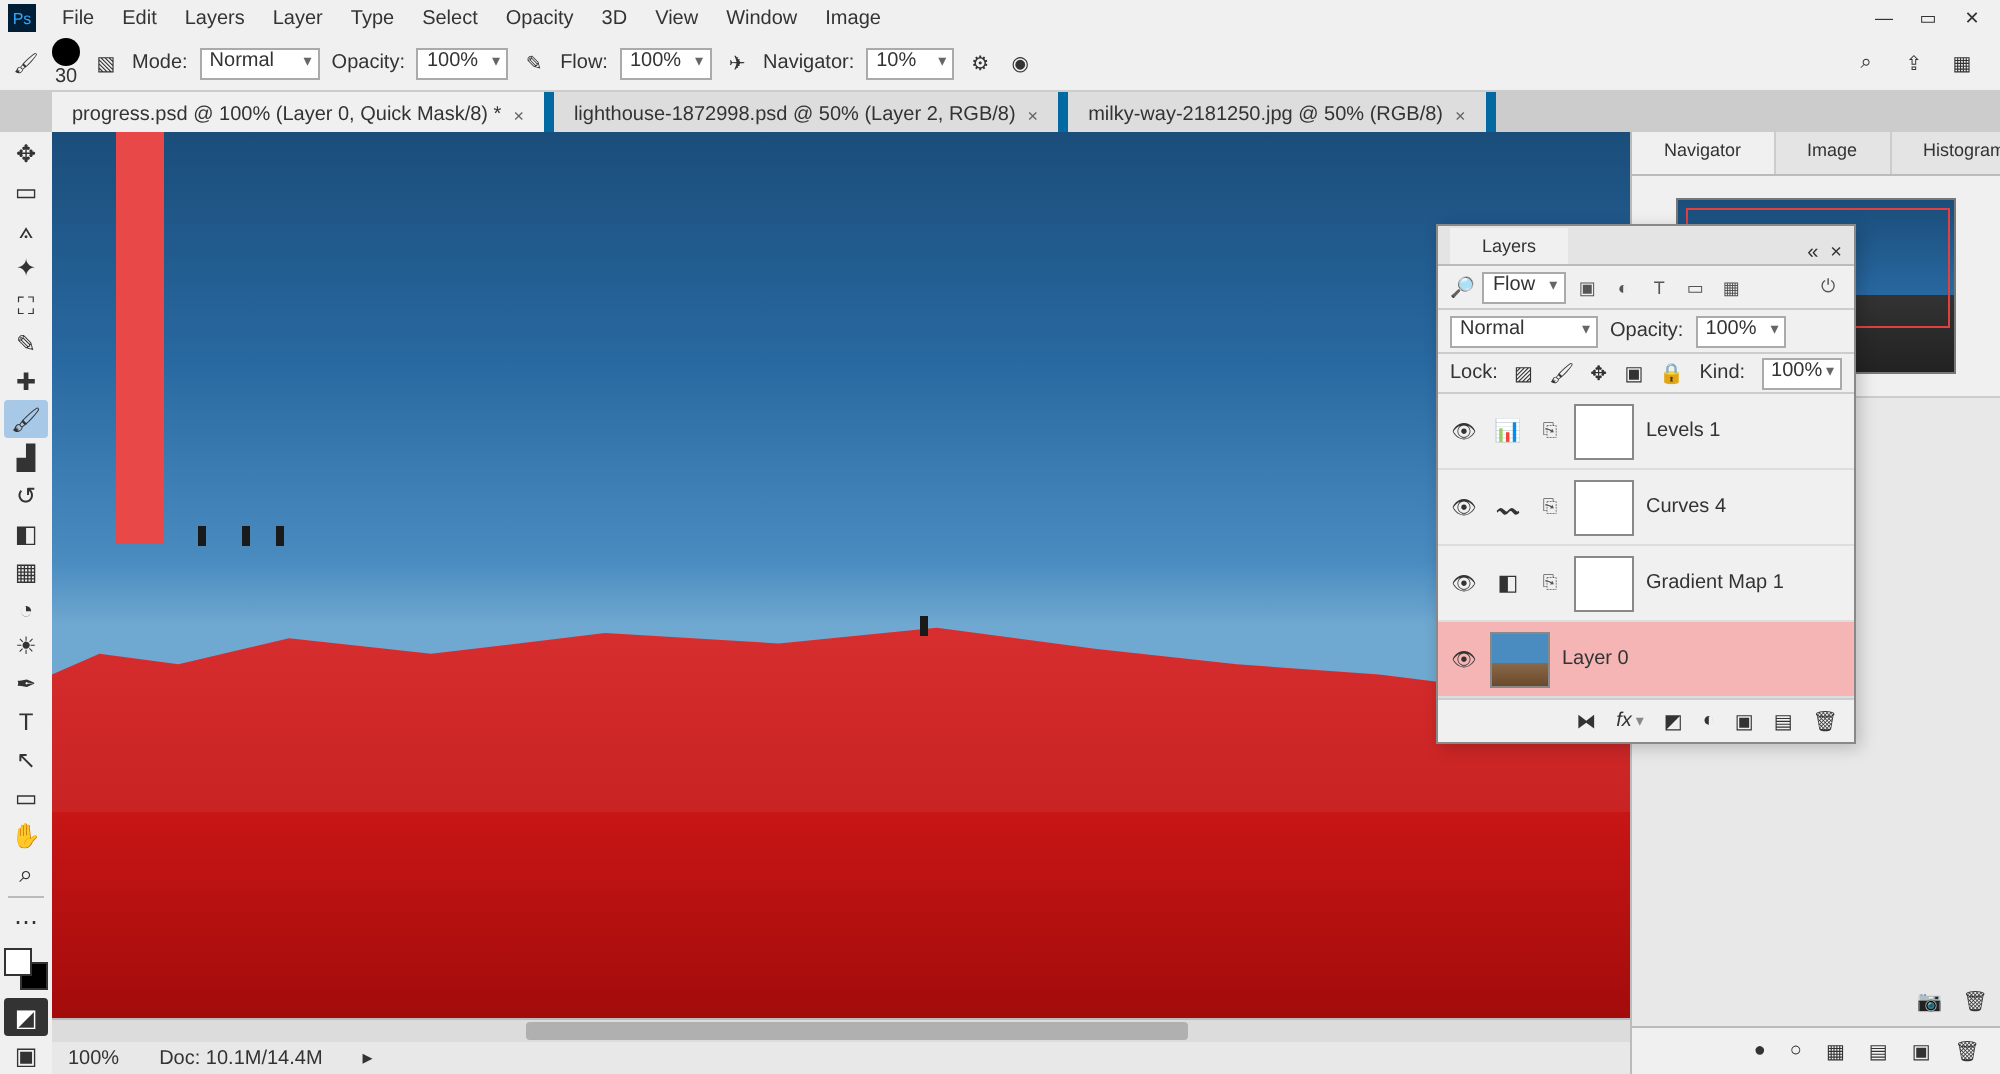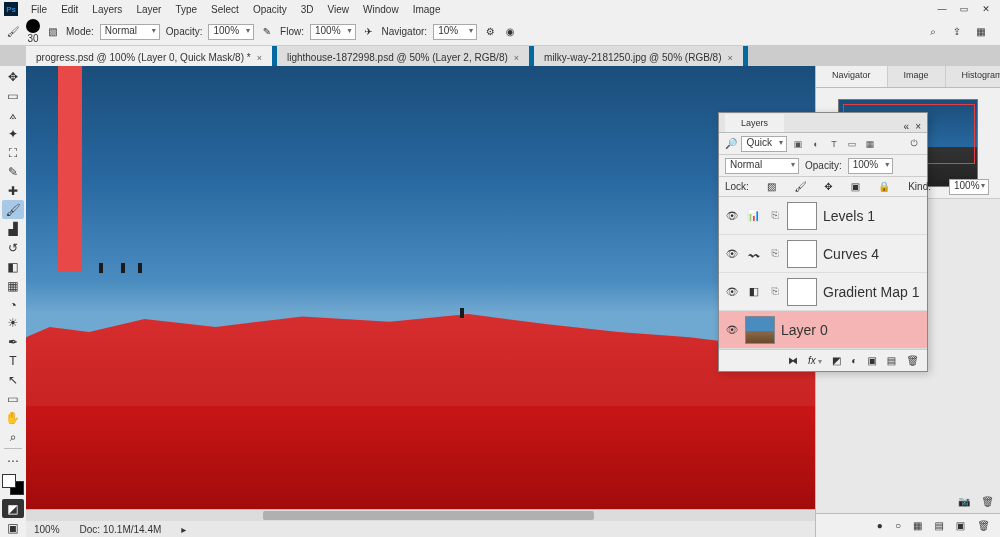--- a/index.html
+++ b/index.html
@@ -50,31 +50,31 @@
 .mini-icons{position:absolute;right:6px;bottom:6px;display:flex;gap:10px;font-size:11px;color:#555}
 .bottom-icons{height:24px;border-top:1px solid #bbb;display:flex;align-items:center;justify-content:flex-end;gap:12px;padding:0 10px;font-size:11px;color:#666}
 
 .layers-panel{position:absolute;left:718px;top:112px;width:210px;background:#f0f0f0;border:1px solid #888;box-shadow:2px 2px 8px rgba(0,0,0,.2);z-index:50}
 .layers-head{height:20px;display:flex;align-items:flex-end;padding:0 6px;background:#e4e4e4;border-bottom:1px solid #bbb}
 .layers-head .ptab{border:none}
 .layers-close{margin-left:auto;display:flex;gap:6px;font-size:9px;color:#555}
 .layers-filter{height:22px;display:flex;align-items:center;gap:4px;padding:0 6px;border-bottom:1px solid #ccc}
 .filter-ico{width:14px;height:14px;display:flex;align-items:center;justify-content:center;font-size:9px;color:#555}
 .layers-blend{height:22px;display:flex;align-items:center;gap:6px;padding:0 6px;border-bottom:1px solid #ccc}
-.layers-lock{height:20px;display:flex;align-items:center;gap:18px;padding:0 6px;border-bottom:1px solid #ccc;font-size:9px;color:#555}
+.layers-lock{height:20px;display:flex;align-items:center;gap:8px;padding:0 6px;border-bottom:1px solid #ccc;font-size:9px;color:#555}
 .lock-ico{width:12px;font-size:10px;text-align:center}
 .layer-list{max-height:190px;overflow:hidden}
 .layer-row{height:38px;display:flex;align-items:center;gap:6px;padding:0 6px;border-bottom:1px solid #ddd}
 .layer-row.selected{background:#f5b5b5}
 .eye{width:14px;text-align:center;font-size:10px}
 .adj-ico{width:18px;height:18px;display:flex;align-items:center;justify-content:center;font-size:11px;color:#333}
 .link-ico{width:12px;font-size:9px;color:#555;text-align:center}
 .layer-thumb{width:30px;height:28px;background:#fff;border:1px solid #888}
 .layer-thumb.img{background:linear-gradient(180deg,#4a8cc0 0%,#4a8cc0 55%,#8a6a4a 55%,#6a4a2a 100%)}
-.layer-name{font-size:14px}
+.layer-name{font-size:10px}
 .layers-foot{height:22px;display:flex;align-items:center;justify-content:flex-end;gap:10px;padding:0 8px;border-top:1px solid #ccc;font-size:10px;color:#555}
 .chev{font-size:8px;color:#888;margin-left:2px}
 </style>
 </head>
 <body>
 
 <div class="menubar">
   <div class="ps-logo">Ps</div>
   <div class="menu-item">File</div>
   <div class="menu-item">Edit</div>
@@ -221,21 +221,21 @@
 <div class="layers-panel">
   <div class="layers-head">
     <div class="ptab active">Layers</div>
     <div class="layers-close">
       <span>«</span>
       <span>×</span>
     </div>
   </div>
   <div class="layers-filter">
     <span>🔎</span>
-    <div class="opt-select" style="min-width:40px">Quick</div>
+    <div class="opt-select" style="min-width:40px">Flow</div>
     <span class="filter-ico">▣</span>
     <span class="filter-ico">◐</span>
     <span class="filter-ico">T</span>
     <span class="filter-ico">▭</span>
     <span class="filter-ico">▦</span>
     <span class="filter-ico" style="margin-left:auto">⏻</span>
   </div>
   <div class="layers-blend">
     <div class="opt-select" style="min-width:74px">Normal</div>
     <span class="opt-lbl">Opacity:</span>

